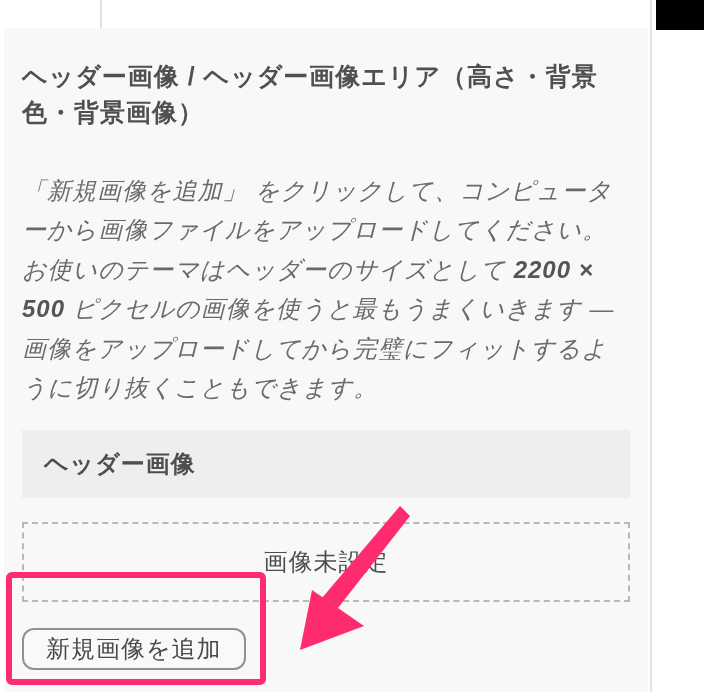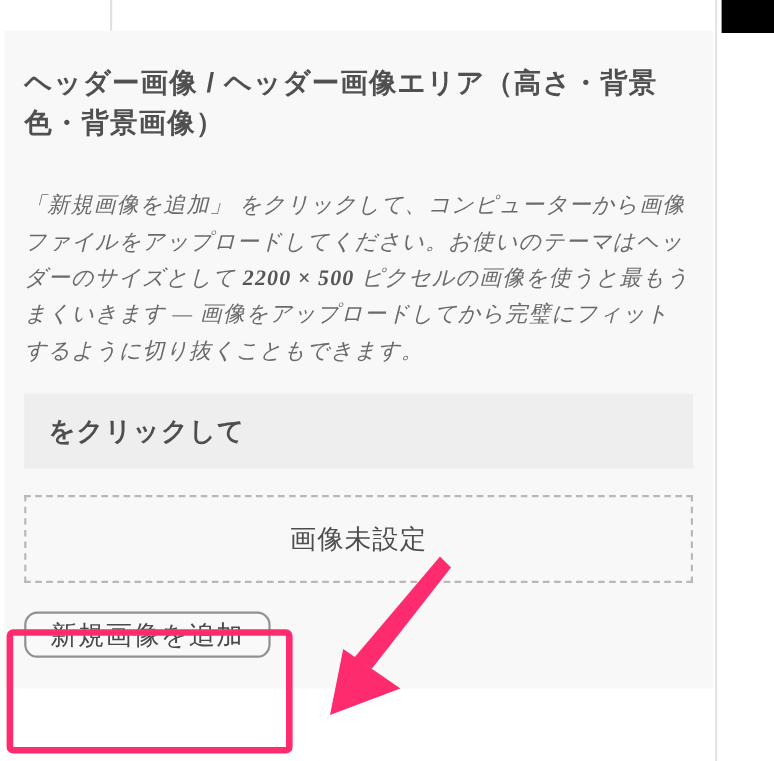--- a/index.html
+++ b/index.html
@@ -48,27 +48,26 @@
     .section-title {
       color: #505050;
       font-size: 25px;
       font-weight: 700;
       line-height: 1.45;
       letter-spacing: 1px;
       margin-bottom: 40px;
     }
     .description {
       color: #6a6a6a;
-      font-size: 20px;
+      font-size: 24px;
       font-weight: 500;
       font-style: italic;
       line-height: 1.65;
       letter-spacing: 1px;
       margin-bottom: 22px;
-      font-family: Liberation Serif, serif;
     }
     .description .dims {
       font-weight: 700;
       font-style: italic;
       color: #555555;
     }
     .subheader-bar {
       background: #eeeeee;
       padding: 18px 22px;
       color: #4e4e4e;
@@ -118,21 +117,21 @@
 <div class="black-block"></div>
 
 <div class="panel">
 
   <div class="section-title">ヘッダー画像 / ヘッダー画像エリア（高さ・背景色・背景画像）</div>
 
   <div class="description">
     <span>「新規画像を追加」 をクリックして、コンピューターから画像ファイルをアップロードしてください。お使いのテーマはヘッダーのサイズとして </span><span class="dims">2200 × 500</span><span> ピクセルの画像を使うと最もうまくいきます — 画像をアップロードしてから完璧にフィットするように切り抜くこともできます。</span>
   </div>
 
-  <div class="subheader-bar">をクリックして</div>
+  <div class="subheader-bar">ヘッダー画像</div>
 
   <div class="placeholder-box">画像未設定</div>
 
   <button class="add-button">新規画像を追加</button>
 
 </div>
 
 <div class="highlight-rect" style="left:6px; top:572px; width:260px; height:113px;"></div>
 
 <svg class="arrow-svg" style="left:260px; top:494px; width:160px; height:170px;" viewBox="0 0 160 170">

